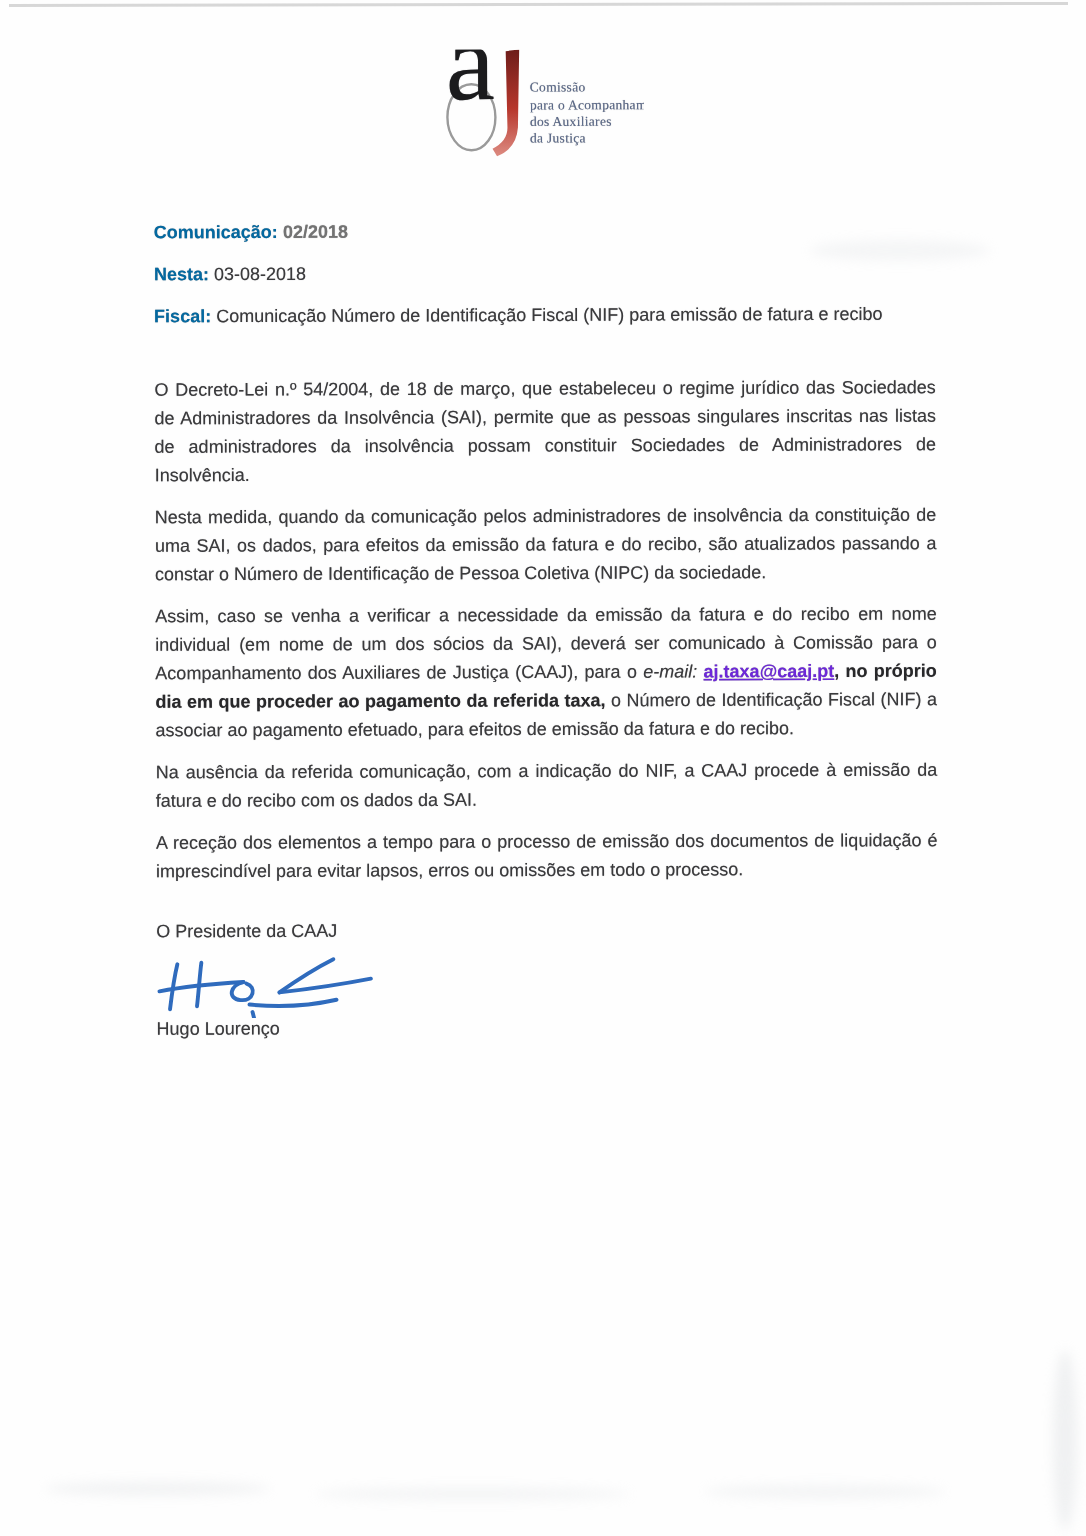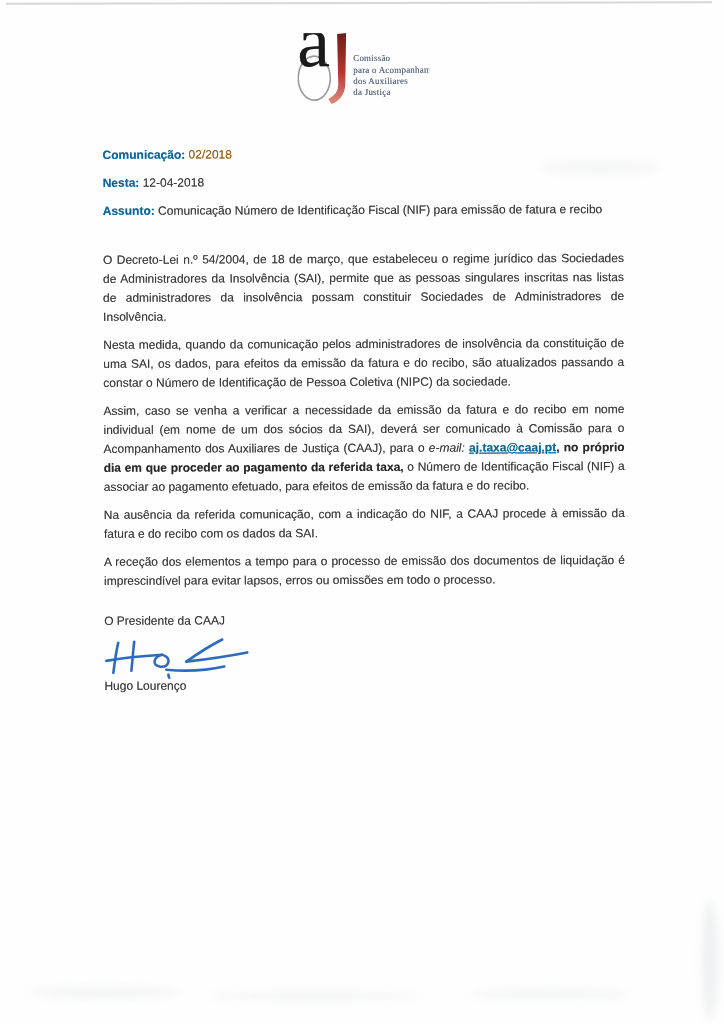--- a/index.html
+++ b/index.html
@@ -23,30 +23,30 @@
 
   .letter{
     position:absolute;left:102px;top:0;width:521px;
     transform:rotate(-.2deg);transform-origin:50% 0;
     text-shadow:0 0 .5px rgba(55,55,58,.55);
   }
   .logo-row{margin-top:33px;height:72px;display:flex;justify-content:center;}
   .meta{margin-top:40px;}
   .meta-line{font-size:12px;line-height:19px;margin:0 0 9px 0;color:#3a3a3c;}
   .lbl{font-weight:bold;color:#0369a1;}
-  .val-bold{font-weight:normal;color:#a16207;}
+  .val-bold{font-weight:bold;color:#737373;}
   .body-block{margin-top:30px;}
   p.para{
     margin:9px 0 0 0;font-size:12px;line-height:19px;
     text-align:justify;color:#3a3a3c;
   }
   p.para:first-child{margin-top:0;}
   .em-it{font-style:italic;}
   .email-link{
-    color:#0369a1;font-weight:bold;text-decoration:underline;cursor:pointer;
+    color:#6d28d9;font-weight:bold;text-decoration:underline;cursor:pointer;
   }
   .bold-seg{font-weight:bold;color:#28282a;}
   .sig-role{margin-top:21px;font-size:12px;line-height:19px;}
   .sig-ink{margin-top:2px;height:46px;}
   .sig-name{margin-top:-2px;font-size:12px;line-height:19px;}
 </style>
 </head>
 <body>
 
 <div class="page">
@@ -76,22 +76,22 @@
           <tspan x="56" y="28">Comissão</tspan>
           <tspan x="56" y="40">para o Acompanhamento</tspan>
           <tspan x="56" y="51">dos Auxiliares</tspan>
           <tspan x="56" y="62">da Justiça</tspan>
         </text>
       </svg>
     </div>
 
     <div class="meta">
       <div class="meta-line"><span class="lbl">Comunicação:</span><span> </span><span class="val-bold">02/2018</span></div>
-      <div class="meta-line"><span class="lbl">Nesta:</span><span> </span><span>12-04-2018</span></div>
-      <div class="meta-line"><span class="lbl">Assunto:</span><span> </span><span>Comunicação Número de Identificação Fiscal (NIF) para emissão de fatura e recibo</span></div>
+      <div class="meta-line"><span class="lbl">Nesta:</span><span> </span><span>03-08-2018</span></div>
+      <div class="meta-line"><span class="lbl">Fiscal:</span><span> </span><span>Comunicação Número de Identificação Fiscal (NIF) para emissão de fatura e recibo</span></div>
     </div>
 
     <div class="body-block">
       <p class="para">O Decreto-Lei n.º 54/2004, de 18 de março, que estabeleceu o regime jurídico das Sociedades de Administradores da Insolvência (SAI), permite que as pessoas singulares inscritas nas listas de administradores da insolvência possam constituir Sociedades de Administradores de Insolvência.</p>
       <p class="para">Nesta medida, quando da comunicação pelos administradores de insolvência da constituição de uma SAI, os dados, para efeitos da emissão da fatura e do recibo, são atualizados passando a constar o Número de Identificação de Pessoa Coletiva (NIPC) da sociedade.</p>
       <p class="para"><span>Assim, caso se venha a verificar a necessidade da emissão da fatura e do recibo em nome individual (em nome de um dos sócios da SAI), deverá ser comunicado à Comissão para o Acompanhamento dos Auxiliares de Justiça (CAAJ), para o </span><span class="em-it">e-mail: </span><span class="email-link">aj.taxa@caaj.pt</span><span class="bold-seg">, no próprio dia em que proceder ao pagamento da referida taxa,</span><span> o Número de Identificação Fiscal (NIF) a associar ao pagamento efetuado, para efeitos de emissão da fatura e do recibo.</span></p>
       <p class="para">Na ausência da referida comunicação, com a indicação do NIF, a CAAJ procede à emissão da fatura e do recibo com os dados da SAI.</p>
       <p class="para">A receção dos elementos a tempo para o processo de emissão dos documentos de liquidação é imprescindível para evitar lapsos, erros ou omissões em todo o processo.</p>
     </div>
 

